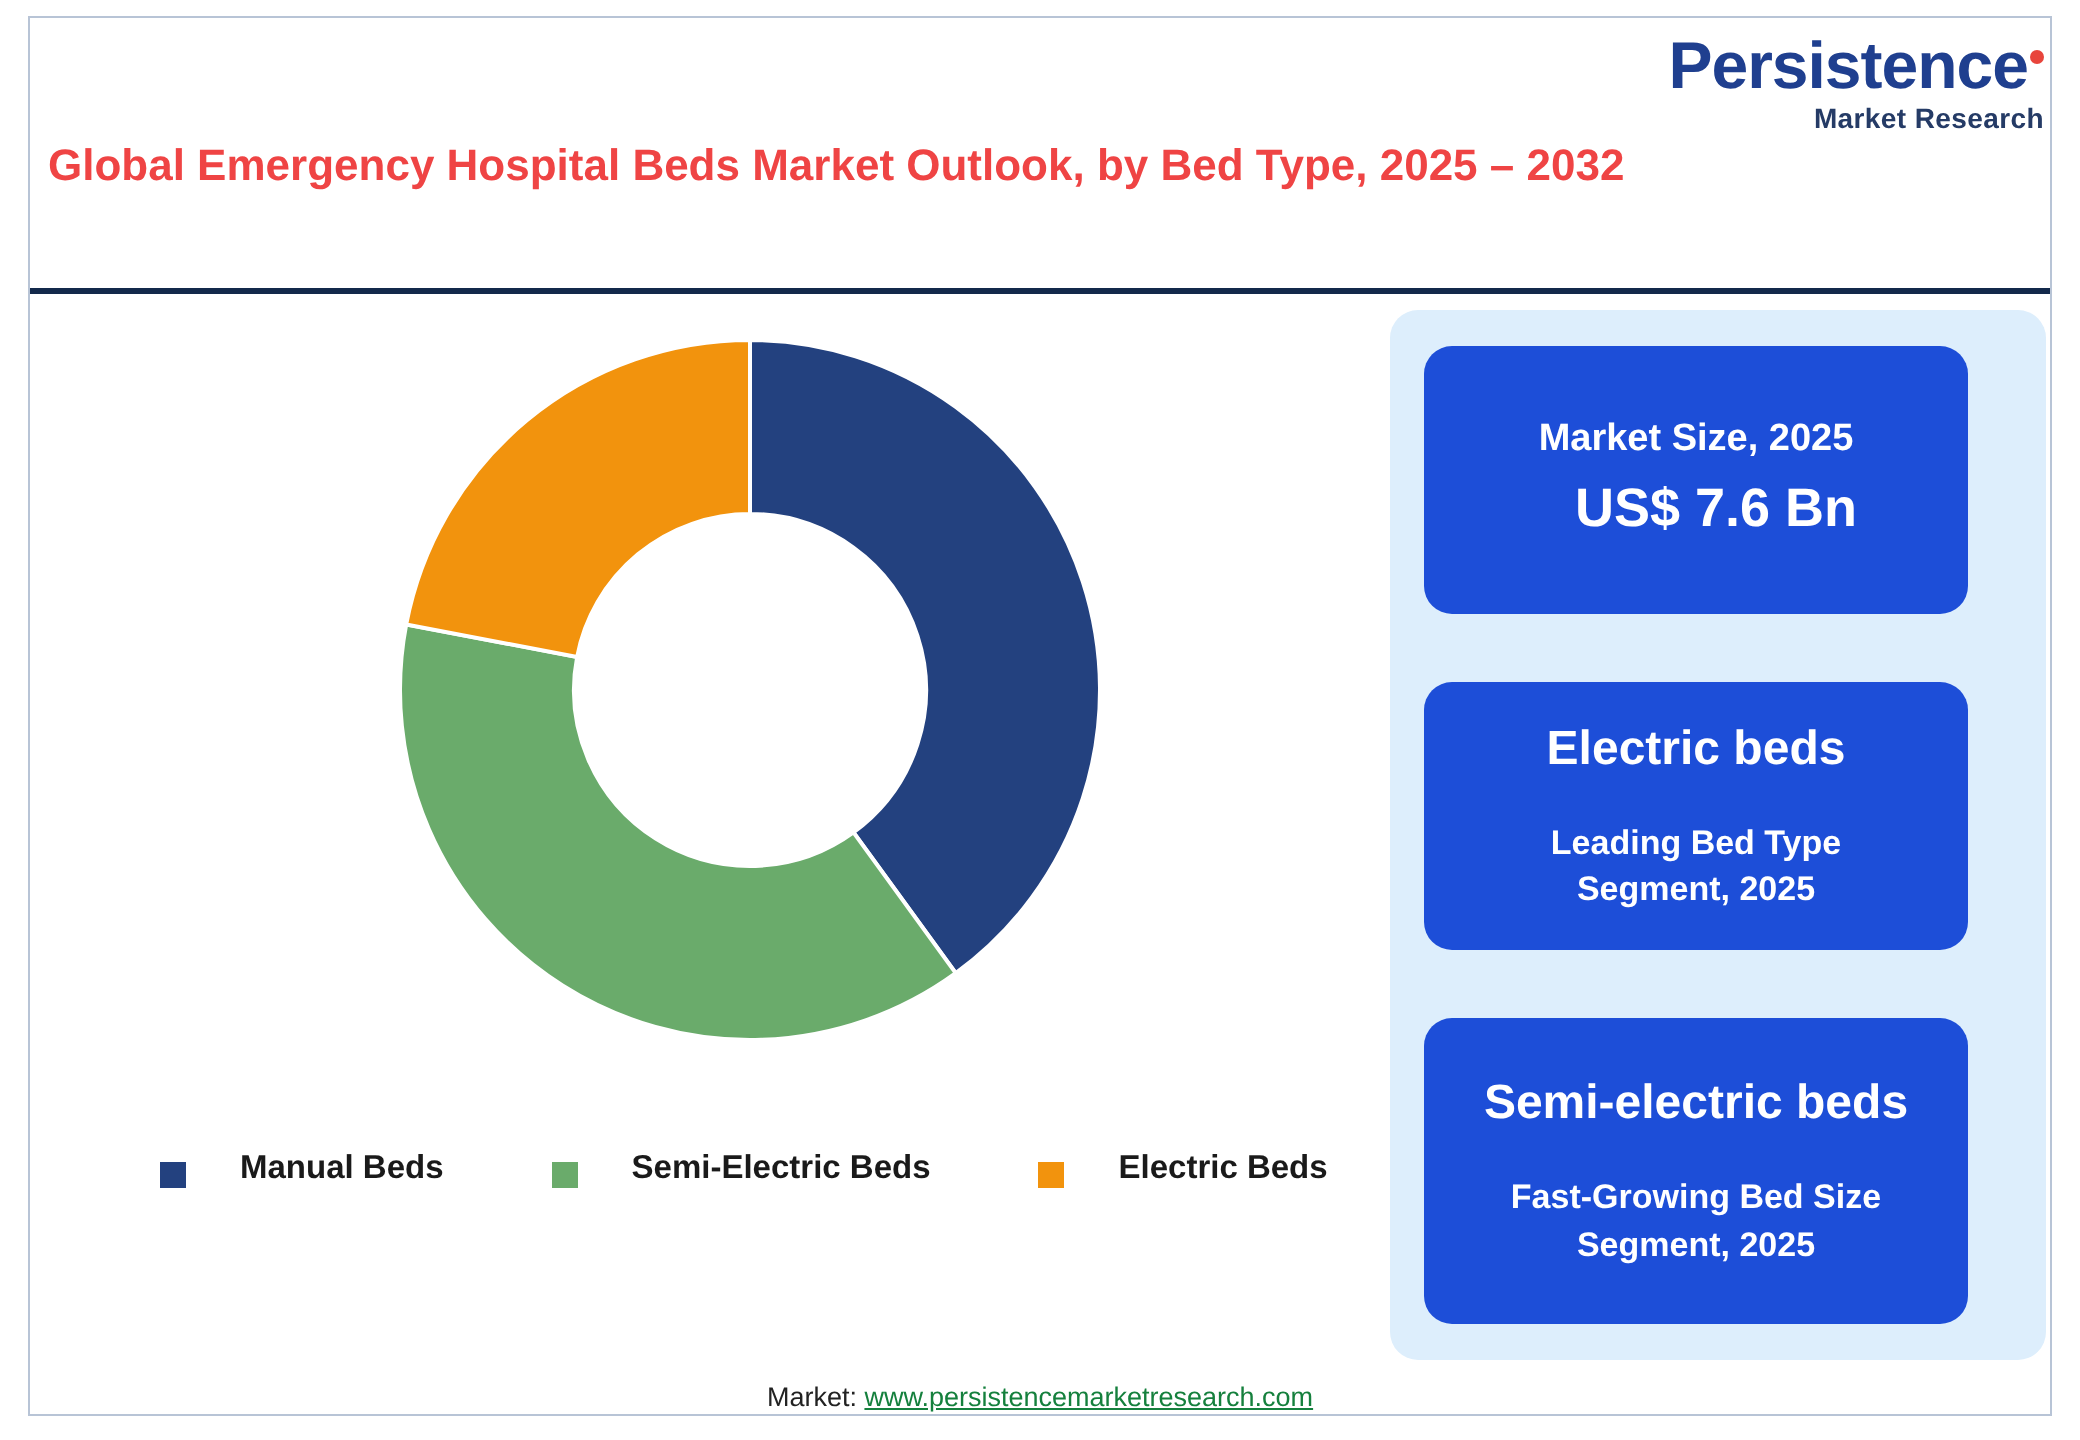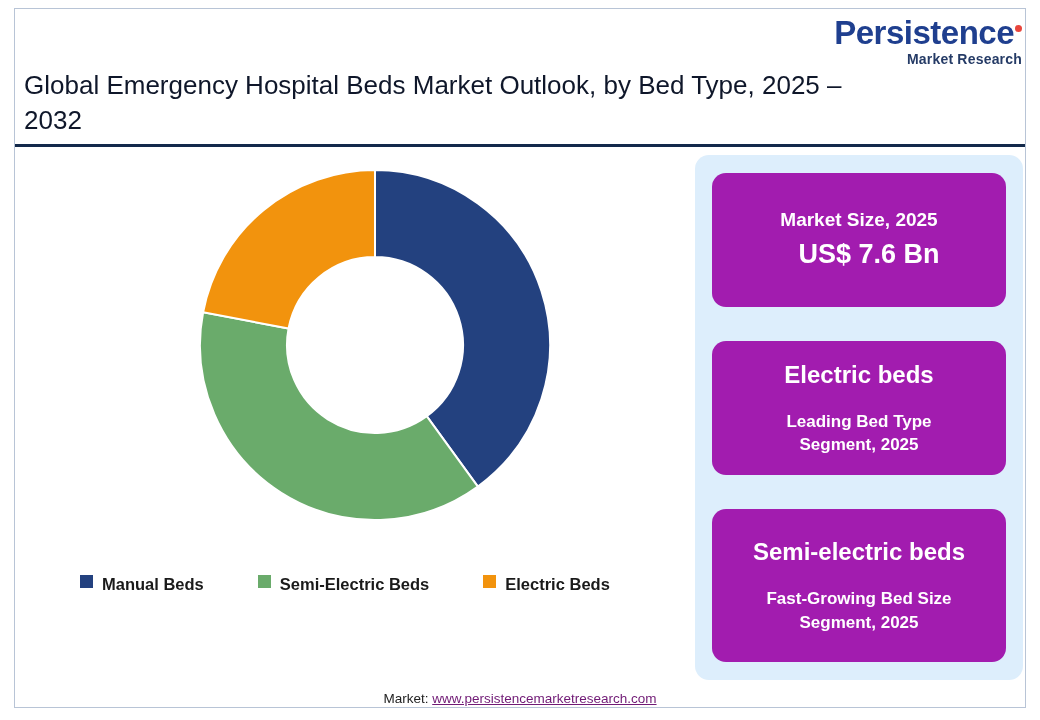--- a/index.html
+++ b/index.html
@@ -56,23 +56,23 @@
     vertical-align: super;
     margin-left: 1px;
   }
 
   
   .title {
     position: absolute;
     left: 24px;
     top: 68px;
     width: 840px;
-    font-size: 26px;
-    font-weight: normal;
-    color: #0f172a;
+    font-size: 22px;
+    font-weight: bold;
+    color: #ef4444;
     line-height: 1.33;
   }
   .title-rule {
     position: absolute;
     left: 15px;
     top: 144px;
     width: 1010px;
     height: 3px;
     background: #13294b;
   }
@@ -105,22 +105,22 @@
     width: 600px;
     display: flex;
     align-items: center;
     gap: 54px;
     font-size: 16.5px;
     font-weight: bold;
     color: #1a1a1a;
   }
   .legend-item {
     display: flex;
-    align-items: flex-start;
-    gap: 9px;
+    align-items: flex-end;
+    gap: 27px;
     white-space: nowrap;
   }
   .legend-swatch {
     width: 13px;
     height: 13px;
     flex: 0 0 auto;
   }
 
   
   .side-panel {
@@ -128,22 +128,22 @@
     right: 17px;
     top: 155px;
     width: 328px;
     height: 525px;
     background: #ddeefc;
     border-radius: 14px;
   }
   .card {
     position: absolute;
     left: 17px;
-    width: 294px;
-    background: #a21caf;
+    width: 272px;
+    background: #1d4ed8;
     border-radius: 14px;
     color: #ffffff;
     text-align: center;
     display: flex;
     flex-direction: column;
     align-items: center;
     justify-content: center;
   }
   .card-1 { top: 18px;  height: 134px; }
   .card-2 { top: 186px; height: 134px; }
@@ -177,21 +177,21 @@
   .source {
     position: absolute;
     left: 0;
     right: 0;
     bottom: 14px;
     text-align: center;
     font-size: 13.5px;
     color: #222222;
   }
   .source a {
-    color: #701a75;
+    color: #15803d;
     text-decoration: underline;
   }
 </style>
 </head>
 <body>
 
 <div id="page">
   <div class="frame"></div>
 
   <div class="logo">

